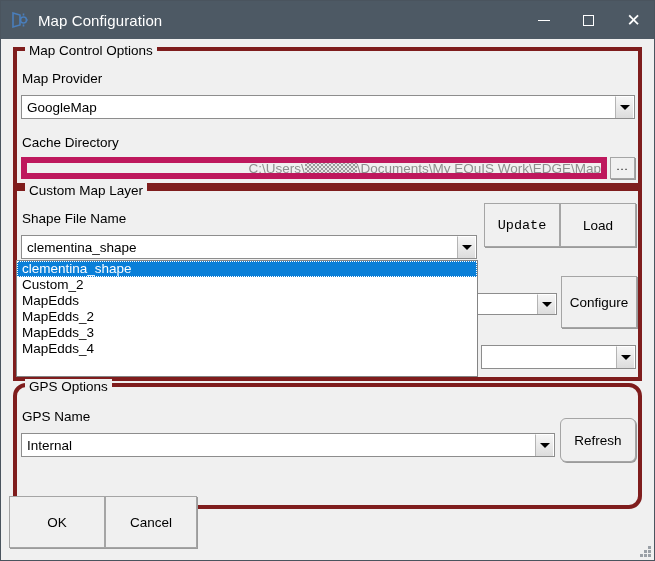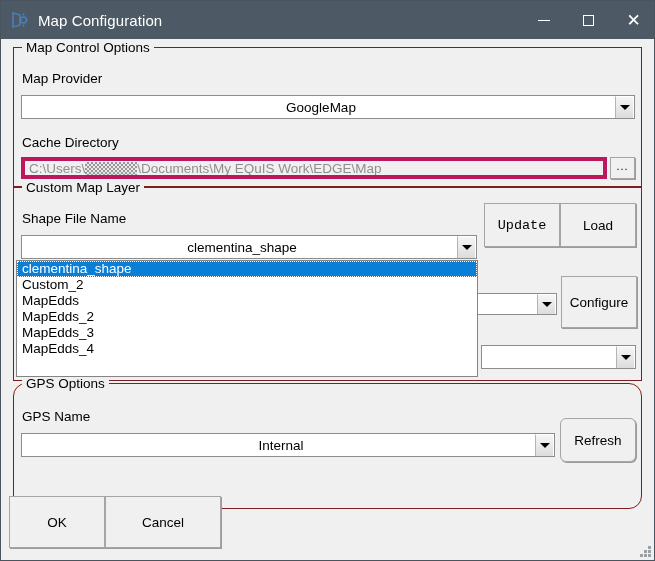--- a/index.html
+++ b/index.html
@@ -82,21 +82,21 @@
     position: absolute;
     left: 0;
     top: 38px;
     width: 653px;
     height: 521px;
     background: #f0f0f0;
   }
   
   .groupbox {
     position: absolute;
-    border: 1px solid #7f1d1d;
+    border: 4px solid #7f1d1d;
     box-sizing: border-box;
     background: transparent;
   }
   .gb-legend {
     position: absolute;
     top: -8px;
     left: 8px;
     background: #f0f0f0;
     padding: 0 4px;
     font-size: 13.5px;
@@ -110,21 +110,20 @@
     white-space: nowrap;
   }
   
   .combo {
     position: absolute;
     box-sizing: border-box;
     border: 1px solid #8d8d8d;
     background: #ffffff;
     display: flex;
     align-items: center;
-    text-align: center;
   }
   .combo .cb-text {
     flex: 1;
     padding-left: 5px;
     font-size: 13.5px;
     color: #000000;
     white-space: nowrap;
     overflow: hidden;
   }
   .cb-arrow {
@@ -143,29 +142,30 @@
     display: block;
     width: 0; height: 0;
     border-left: 5px solid transparent;
     border-right: 5px solid transparent;
     border-top: 5px solid #000000;
   }
   
   .textbox-ro {
     position: absolute;
     box-sizing: border-box;
-    border: 4px solid #be185d;
+    border: 6px solid #be185d;
     background: #f0f0f0;
     display: flex;
     align-items: center;
     font-size: 13.5px;
     color: #8e8e8e;
     padding-left: 4px;
     white-space: nowrap;
     overflow: hidden;
+    justify-content: flex-end;
   }
   .redacted {
     display: inline-block;
     width: 52px;
     height: 13px;
     vertical-align: -2px;
     background-image:
       linear-gradient(45deg, #9a9a9a 25%, transparent 25%, transparent 75%, #9a9a9a 75%),
       linear-gradient(45deg, #9a9a9a 25%, transparent 25%, transparent 75%, #9a9a9a 75%);
     background-size: 4px 4px;
@@ -332,21 +332,21 @@
     <div class="combo" style="left:20px; top:394px; width:534px; height:24px;">
       <span class="cb-text">Internal</span>
       <span class="cb-arrow">
           <i></i>
         </span>
     </div>
 
     <div class="btn" style="left:559px; top:379px; width:76px; height:44px;border-radius:6px;">Refresh</div>
 
     <div class="btn" style="left:8px; top:457px; width:96px; height:52px;">OK</div>
-    <div class="btn" style="left:104px; top:457px; width:116px; height:52px;">Cancel</div>
+    <div class="btn" style="left:104px; top:457px; width:92px; height:52px;">Cancel</div>
 
     <div class="grip">
       <span style="right:0;  bottom:0;"></span>
       <span style="right:4px;bottom:0;"></span>
       <span style="right:8px;bottom:0;"></span>
       <span style="right:0;  bottom:4px;"></span>
       <span style="right:4px;bottom:4px;"></span>
       <span style="right:0;  bottom:8px;"></span>
     </div>
 

